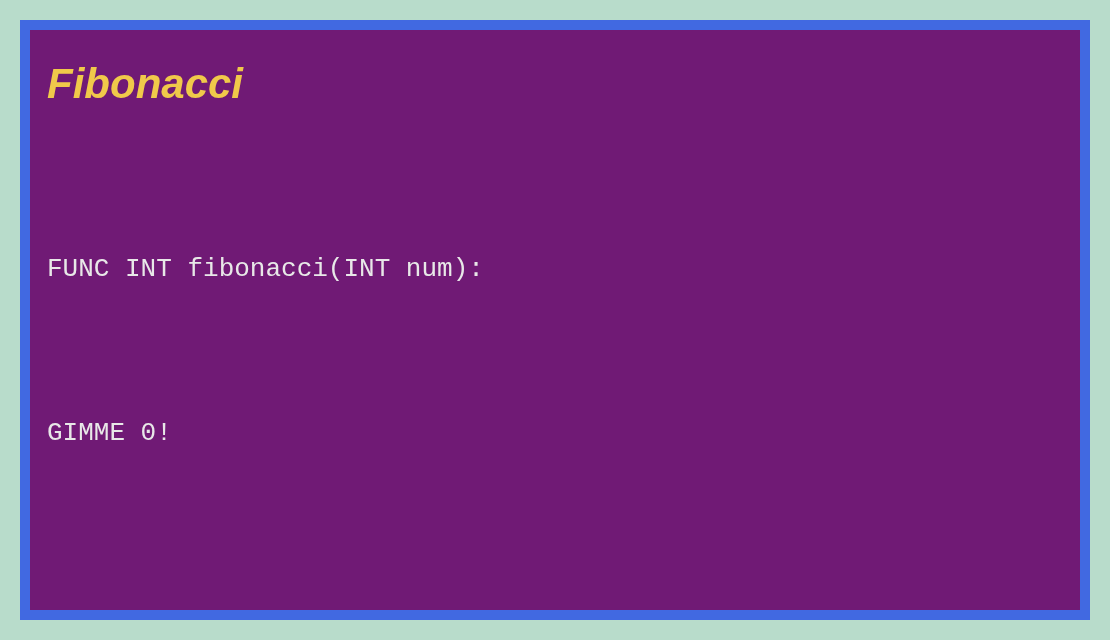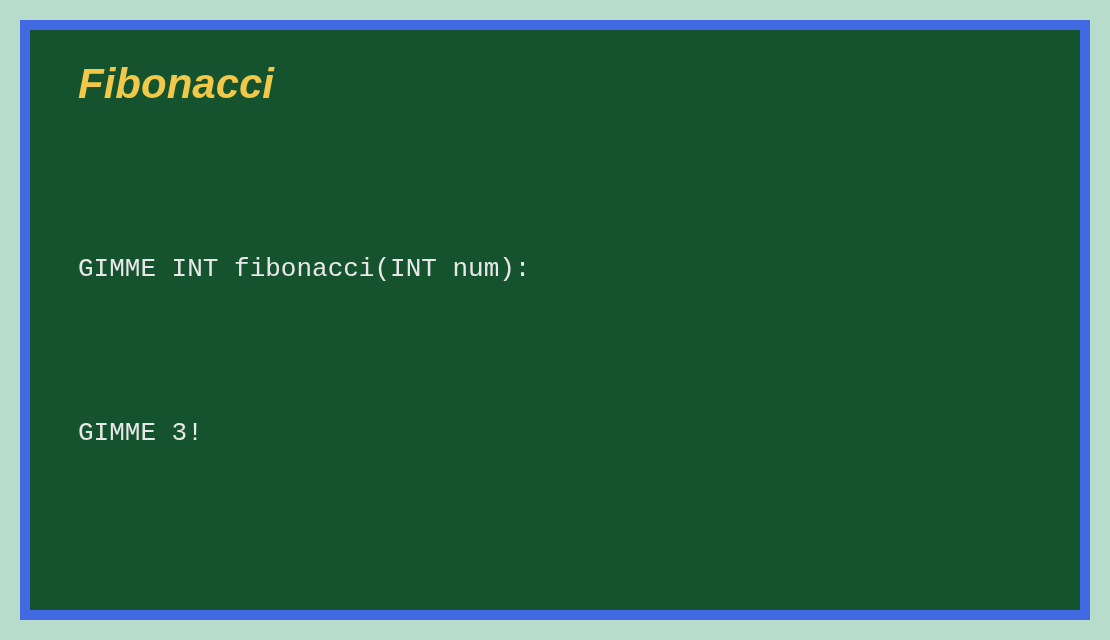--- a/index.html
+++ b/index.html
@@ -21,22 +21,22 @@
     .outer-border {
       width: 1070px;
       height: 600px;
       background-color: #4169e1;
       padding: 10px;
     }
     
     .code-panel {
       width: 100%;
       height: 100%;
-      background-color: #14532d;
-      padding: 30px 48px;
+      background-color: #701a75;
+      padding: 30px 17px;
     }
     
     .title {
       color: #f0c94a;
       font-size: 42px;
       font-weight: bold;
       font-style: italic;
       margin-bottom: 25px;
       font-family: 'Arial', sans-serif;
     }
@@ -53,20 +53,20 @@
       display: block;
     }
   </style>
 </head>
 <body>
 
 <div class="outer-border">
   <div class="code-panel">
     <h1 class="title">Fibonacci</h1>
     <div class="code-block">
-      <span class="code-line">GIMME INT fibonacci(INT num):</span>
-      <span class="code-line">GIMME 3!</span>
+      <span class="code-line">FUNC INT fibonacci(INT num):</span>
+      <span class="code-line">GIMME 0!</span>
       
       
       
     </div>
   </div>
 </div>
 
 </body></html>

